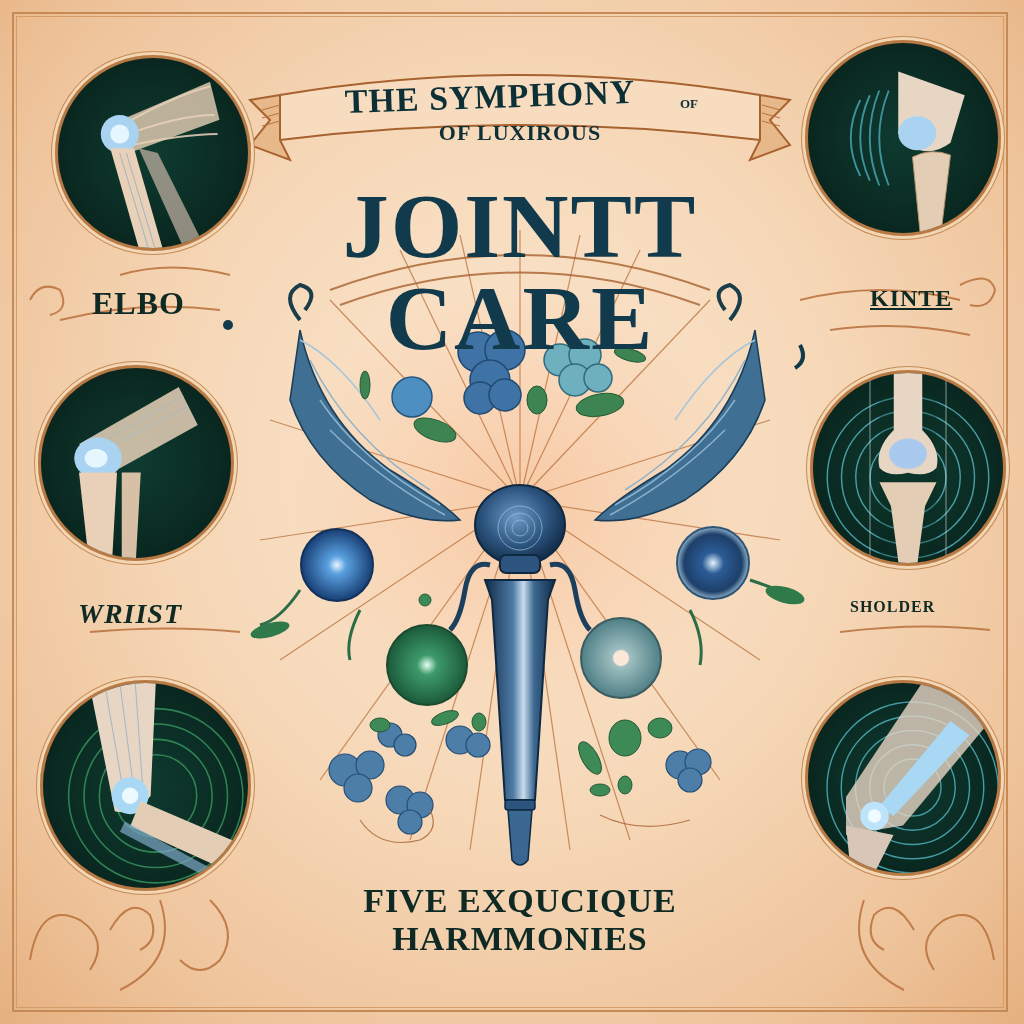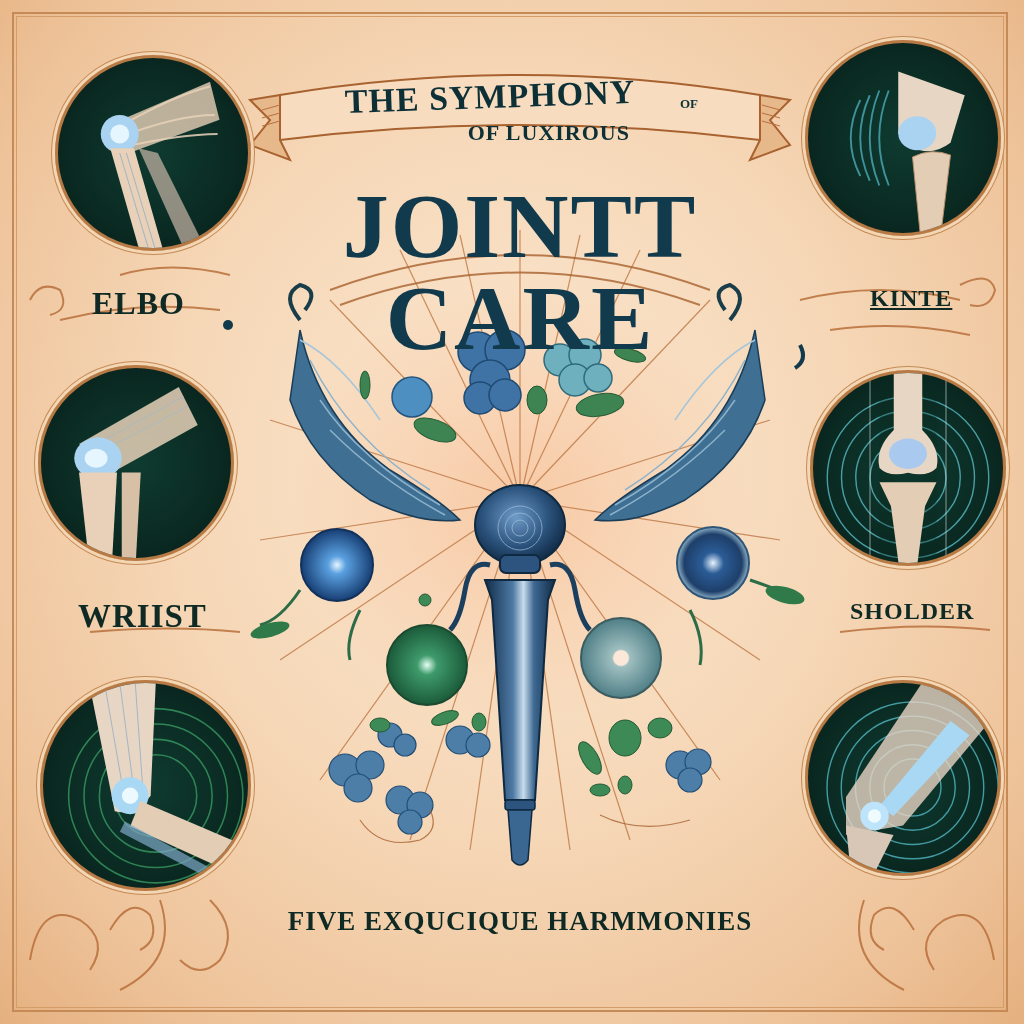--- a/index.html
+++ b/index.html
@@ -9,23 +9,23 @@
   .frame{position:absolute;left:12px;top:12px;width:996px;height:1000px;border:2px solid #c58a55;box-sizing:border-box;}
   .frame2{position:absolute;left:16px;top:16px;width:988px;height:992px;border:1px solid #d49c68;box-sizing:border-box;}
   svg.layer{position:absolute;left:0;top:0;}
   .medallion{position:absolute;border-radius:50%;background:radial-gradient(circle at 50% 50%, #0f3b30 0%, #0a2a22 60%, #061d18 100%);
     border:3px solid #b87a45;box-shadow:0 0 0 3px #f3d6b4, 0 0 0 4px #c58a55;overflow:hidden;}
   .medallion svg{position:absolute;left:0;top:0;width:100%;height:100%;}
   .label{position:absolute;color:#0f2a24;font-family:"Liberation Serif",serif;font-weight:bold;letter-spacing:1px;}
   .title-line{position:absolute;color:#0d2f36;font-family:"Liberation Serif",serif;font-weight:bold;text-align:center;}
   #t1{left:300px;top:78px;width:380px;font-size:34px;transform:rotate(-2deg);letter-spacing:1px;}
   #t1b{left:680px;top:96px;font-size:13px;font-weight:bold;color:#0d2f36;}
-  #t2{left:410px;top:120px;width:220px;font-size:22px;letter-spacing:1px;text-align:right;}
+  #t2{left:410px;top:120px;width:220px;font-size:22px;letter-spacing:1px;}
   #t3{left:220px;top:180px;width:600px;font-size:92px;color:#123a4d;letter-spacing:2px;line-height:1;}
-  #sub1{left:260px;top:906px;width:520px;font-size:27px;letter-spacing:1px;color:#0f2a24;}
+  #sub1{left:260px;top:882px;width:520px;font-size:34px;letter-spacing:1px;color:#0f2a24;}
   #sub2{left:270px;top:935px;width:510px;font-size:26px;letter-spacing:1px;color:#0f2a24;}
 </style>
 </head>
 <body>
 
 <div class="poster">
   <div class="frame"></div>
   <div class="frame2"></div>
 
   <svg class="layer" width="1024" height="1024" viewBox="0 0 1024 1024">
@@ -348,17 +348,17 @@
     </svg>
   </div>
 
   <div class="title-line" id="t1">THE SYMPHONY</div>
   <div class="title-line" id="t1b">OF</div>
   <div class="title-line" id="t2">OF LUXIROUS</div>
   <div class="title-line" id="t3">JOINTT CARE</div>
 
   <div class="label" style="left:92px;top:285px;font-size:32px;">ELBO</div>
   <div class="label" style="left:870px;top:285px;font-size:24px;text-decoration:underline;">KINTE</div>
-  <div class="label" style="left:78px;top:598px;font-size:33px;">WRIIST</div>
-  <div class="label" style="left:850px;top:598px;font-size:24px;">SHOLDER</div>
+  <div class="label" style="left:78px;top:598px;font-size:28px;font-style:italic;">WRIIST</div>
+  <div class="label" style="left:850px;top:598px;font-size:16px;">SHOLDER</div>
 
   <div class="title-line" id="sub1">FIVE EXQUCIQUE HARMMONIES</div>
 </div>
 
 </body></html>

